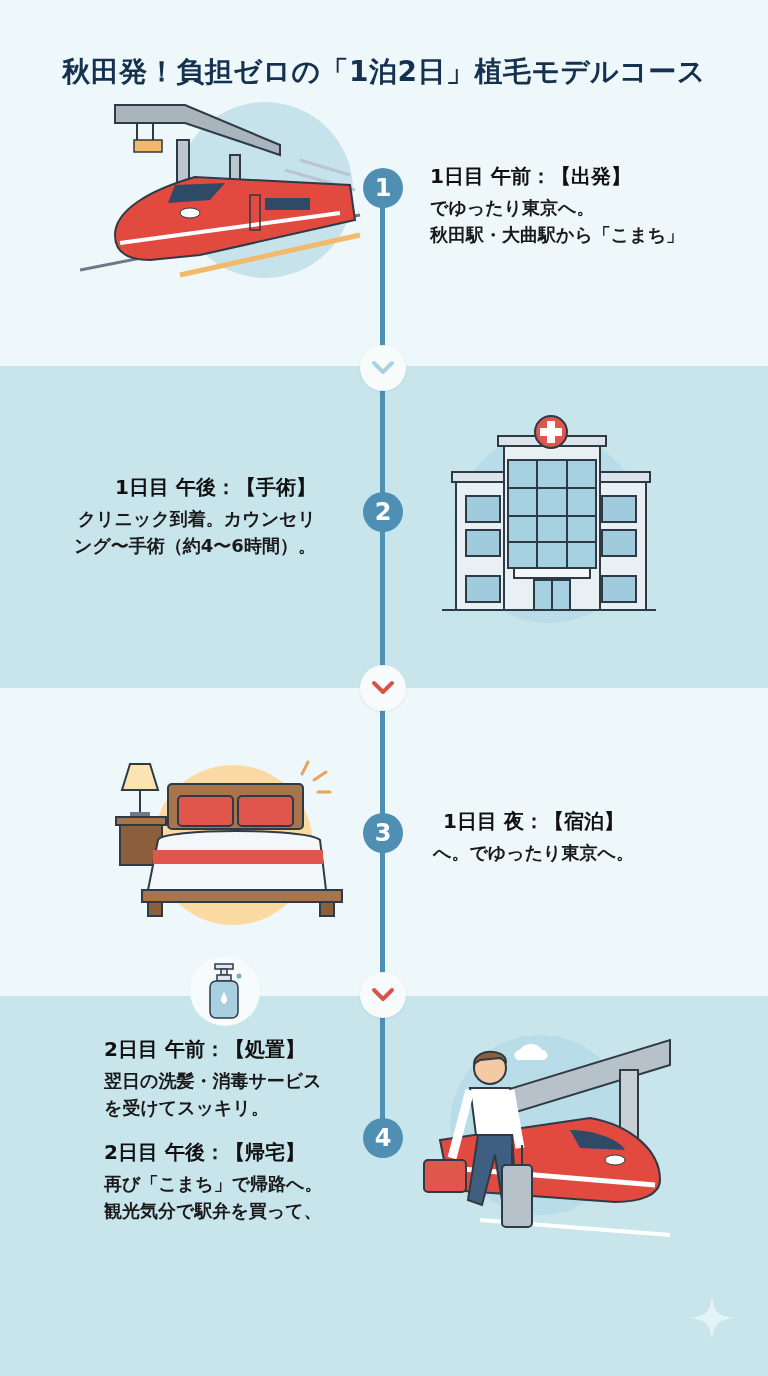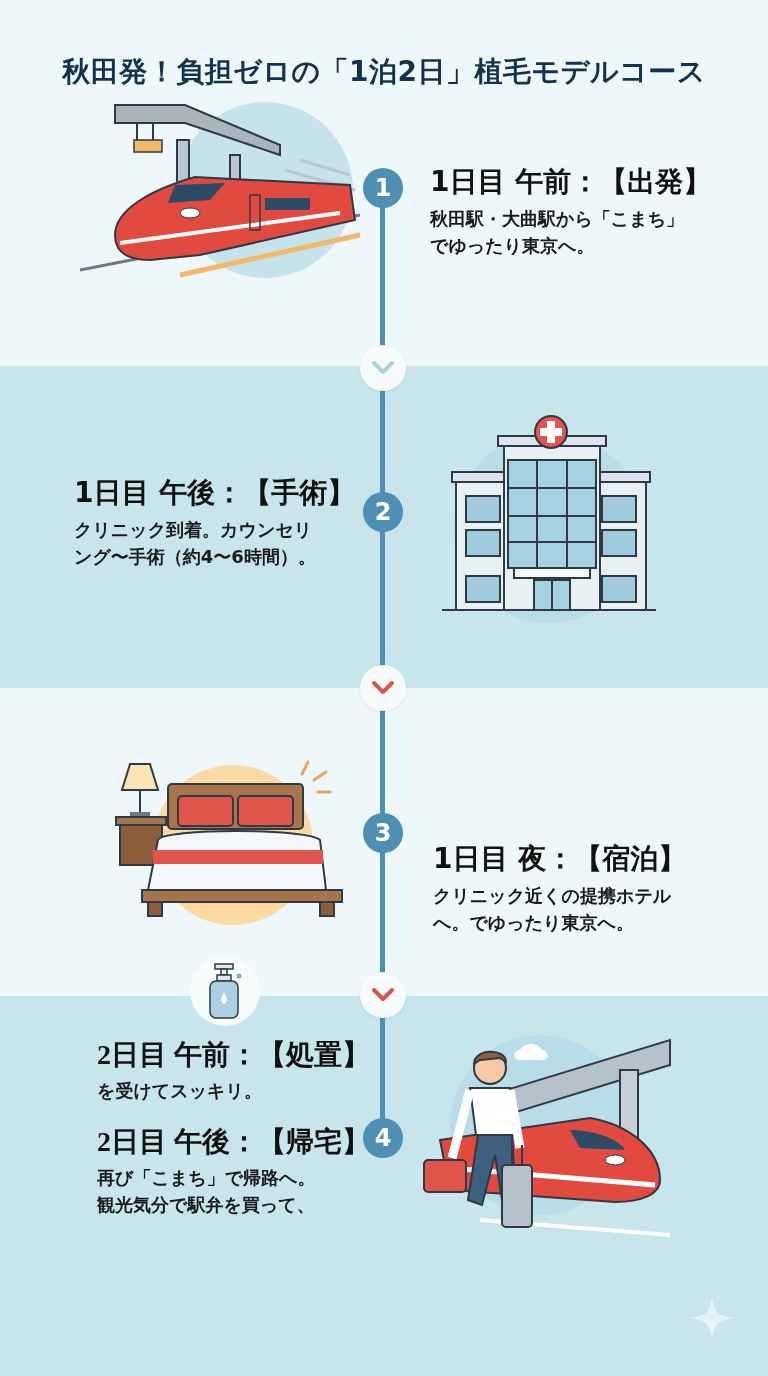--- a/index.html
+++ b/index.html
@@ -27,21 +27,21 @@
     display:flex; align-items:center; justify-content:center; left:363px;
   }
   .arrow-circle {
     position:absolute; left:360px; width:46px; height:46px; border-radius:50%;
     background:#f7fbfc; box-shadow:0 1px 3px rgba(0,0,0,0.08);
     display:flex; align-items:center; justify-content:center;
   }
   .arrow-circle svg { width:26px; height:18px; }
 
   .step-text { position:absolute; }
-  .step-heading { font-size:28px; font-weight:bold; margin-bottom:4px; white-space:nowrap; }
+  .step-heading { font-size:20px; font-weight:bold; margin-bottom:4px; white-space:nowrap; }
   .step-body { font-size:18px; font-weight:bold; line-height:27px; color:#1a1a1a; }
 
   .illus { position:absolute; }
   .sparkle { position:absolute; left:688px; top:1294px; }
 </style>
 </head>
 <body>
 
 <div class="band light" style="top:0;height:366px;"></div>
 <div class="band dark" style="top:366px;height:322px;"></div>
@@ -73,31 +73,31 @@
     <path d="M95,90 L145,88 L130,105 L88,108 Z" fill="#2e4a66"></path>
     <rect x="185" y="103" width="45" height="12" fill="#2e4a66"></rect>
     <path d="M40,148 L260,118" stroke="#fff" stroke-width="4"></path>
     <ellipse cx="110" cy="118" rx="10" ry="5" fill="#fff" stroke="#2e3a45"></ellipse>
     <rect x="170" y="100" width="10" height="35" fill="none" stroke="#2e3a45" stroke-width="1.5"></rect>
   </svg>
 </div>
 <div class="step-circle" style="top:168px;">1</div>
 <div class="step-text" style="left:430px;top:163px;">
   <div class="step-heading">1日目 午前：【出発】</div>
+  <div class="step-body">でゆったり東京へ。</div>
   <div class="step-body">秋田駅・大曲駅から「こまち」</div>
-  <div class="step-body">でゆったり東京へ。</div>
 </div>
 
 <div class="arrow-circle" style="top:345px;">
   <svg viewBox="0 0 26 18">
       <polyline points="4,4 13,13 22,4" fill="none" stroke="#a9d3df" stroke-width="4" stroke-linecap="round" stroke-linejoin="round"></polyline>
     </svg>
 </div>
 
-<div class="step-text" style="left:74px;top:474px;">
+<div class="step-text" style="left:74px;top:474px;text-align:right;">
   <div class="step-heading">1日目 午後：【手術】</div>
   <div class="step-body">クリニック到着。カウンセリ</div>
   <div class="step-body">ング〜手術（約4〜6時間）。</div>
 </div>
 <div class="step-circle" style="top:492px;">2</div>
 <div class="illus" style="left:436px;top:408px;">
   <svg width="226" height="220" viewBox="0 0 226 220">
     <circle cx="113" cy="120" r="95" fill="#b9dde8"></circle>
 
     <rect x="20" y="72" width="55" height="130" fill="#e9f0f4" stroke="#2e3a45" stroke-width="2"></rect>
@@ -155,44 +155,44 @@
     <rect x="130" y="46" width="55" height="30" rx="4" fill="#e0564c" stroke="#2e3a45" stroke-width="2"></rect>
 
     <path d="M50,90 C55,78 200,78 212,90 L218,140 L40,140 Z" fill="#f4f7f9" stroke="#2e3a45" stroke-width="2"></path>
     <rect x="45" y="100" width="170" height="14" fill="#e0564c"></rect>
     <rect x="34" y="140" width="200" height="12" fill="#a7744c" stroke="#2e3a45" stroke-width="2"></rect>
     <rect x="40" y="152" width="14" height="14" fill="#8d5e3c" stroke="#2e3a45" stroke-width="2"></rect>
     <rect x="212" y="152" width="14" height="14" fill="#8d5e3c" stroke="#2e3a45" stroke-width="2"></rect>
   </svg>
 </div>
 <div class="step-circle" style="top:813px;">3</div>
-<div class="step-text" style="left:433px;top:840px;">
+<div class="step-text" style="left:433px;top:808px;text-align:center;">
   <div class="step-heading">1日目 夜：【宿泊】</div>
-  <div class="step-body">クリニック近くの提携ホテル</div>
   <div class="step-body">へ。でゆったり東京へ。</div>
 </div>
 
 <div class="arrow-circle" style="top:972px;">
   <svg viewBox="0 0 26 18">
       <polyline points="4,4 13,13 22,4" fill="none" stroke="#d9534a" stroke-width="4" stroke-linecap="round" stroke-linejoin="round"></polyline>
     </svg>
 </div>
 
 <div class="illus" style="left:190px;top:956px;width:70px;height:70px;border-radius:50%;background:#f7fbfc;display:flex;align-items:center;justify-content:center;">
   <svg width="40" height="58" viewBox="0 0 40 58">
     <rect x="10" y="2" width="18" height="5" fill="#dfe8ee" stroke="#2e3a45" stroke-width="1.5"></rect>
     <rect x="16" y="7" width="6" height="6" fill="#dfe8ee" stroke="#2e3a45" stroke-width="1.5"></rect>
     <rect x="12" y="13" width="14" height="6" fill="#dfe8ee" stroke="#2e3a45" stroke-width="1.5"></rect>
     <rect x="5" y="19" width="28" height="37" rx="6" fill="#a8d0e0" stroke="#2e3a45" stroke-width="1.5"></rect>
     <path d="M19,30 C15,36 15,40 19,42 C23,40 23,36 19,30 Z" fill="#fff"></path>
     <circle cx="34" cy="14" r="2.5" fill="#6fb0cc"></circle>
   </svg>
 </div>
-<div class="step-text" style="left:97px;top:1036px;font-family:Liberation Serif, serif;">
+<div class="step-text" style="left:104px;top:1036px;">
   <div class="step-heading">2日目 午前：【処置】</div>
+  <div class="step-body">翌日の洗髪・消毒サービス</div>
   <div class="step-body">を受けてスッキリ。</div>
   <div style="height:18px;"></div>
   <div class="step-heading">2日目 午後：【帰宅】</div>
   <div class="step-body">再び「こまち」で帰路へ。</div>
   <div class="step-body">観光気分で駅弁を買って、</div>
 </div>
 <div class="step-circle" style="top:1118px;">4</div>
 <div class="illus" style="left:420px;top:1030px;">
   <svg width="260" height="220" viewBox="0 0 260 220">
     <circle cx="120" cy="95" r="90" fill="#b9dde8"></circle>

